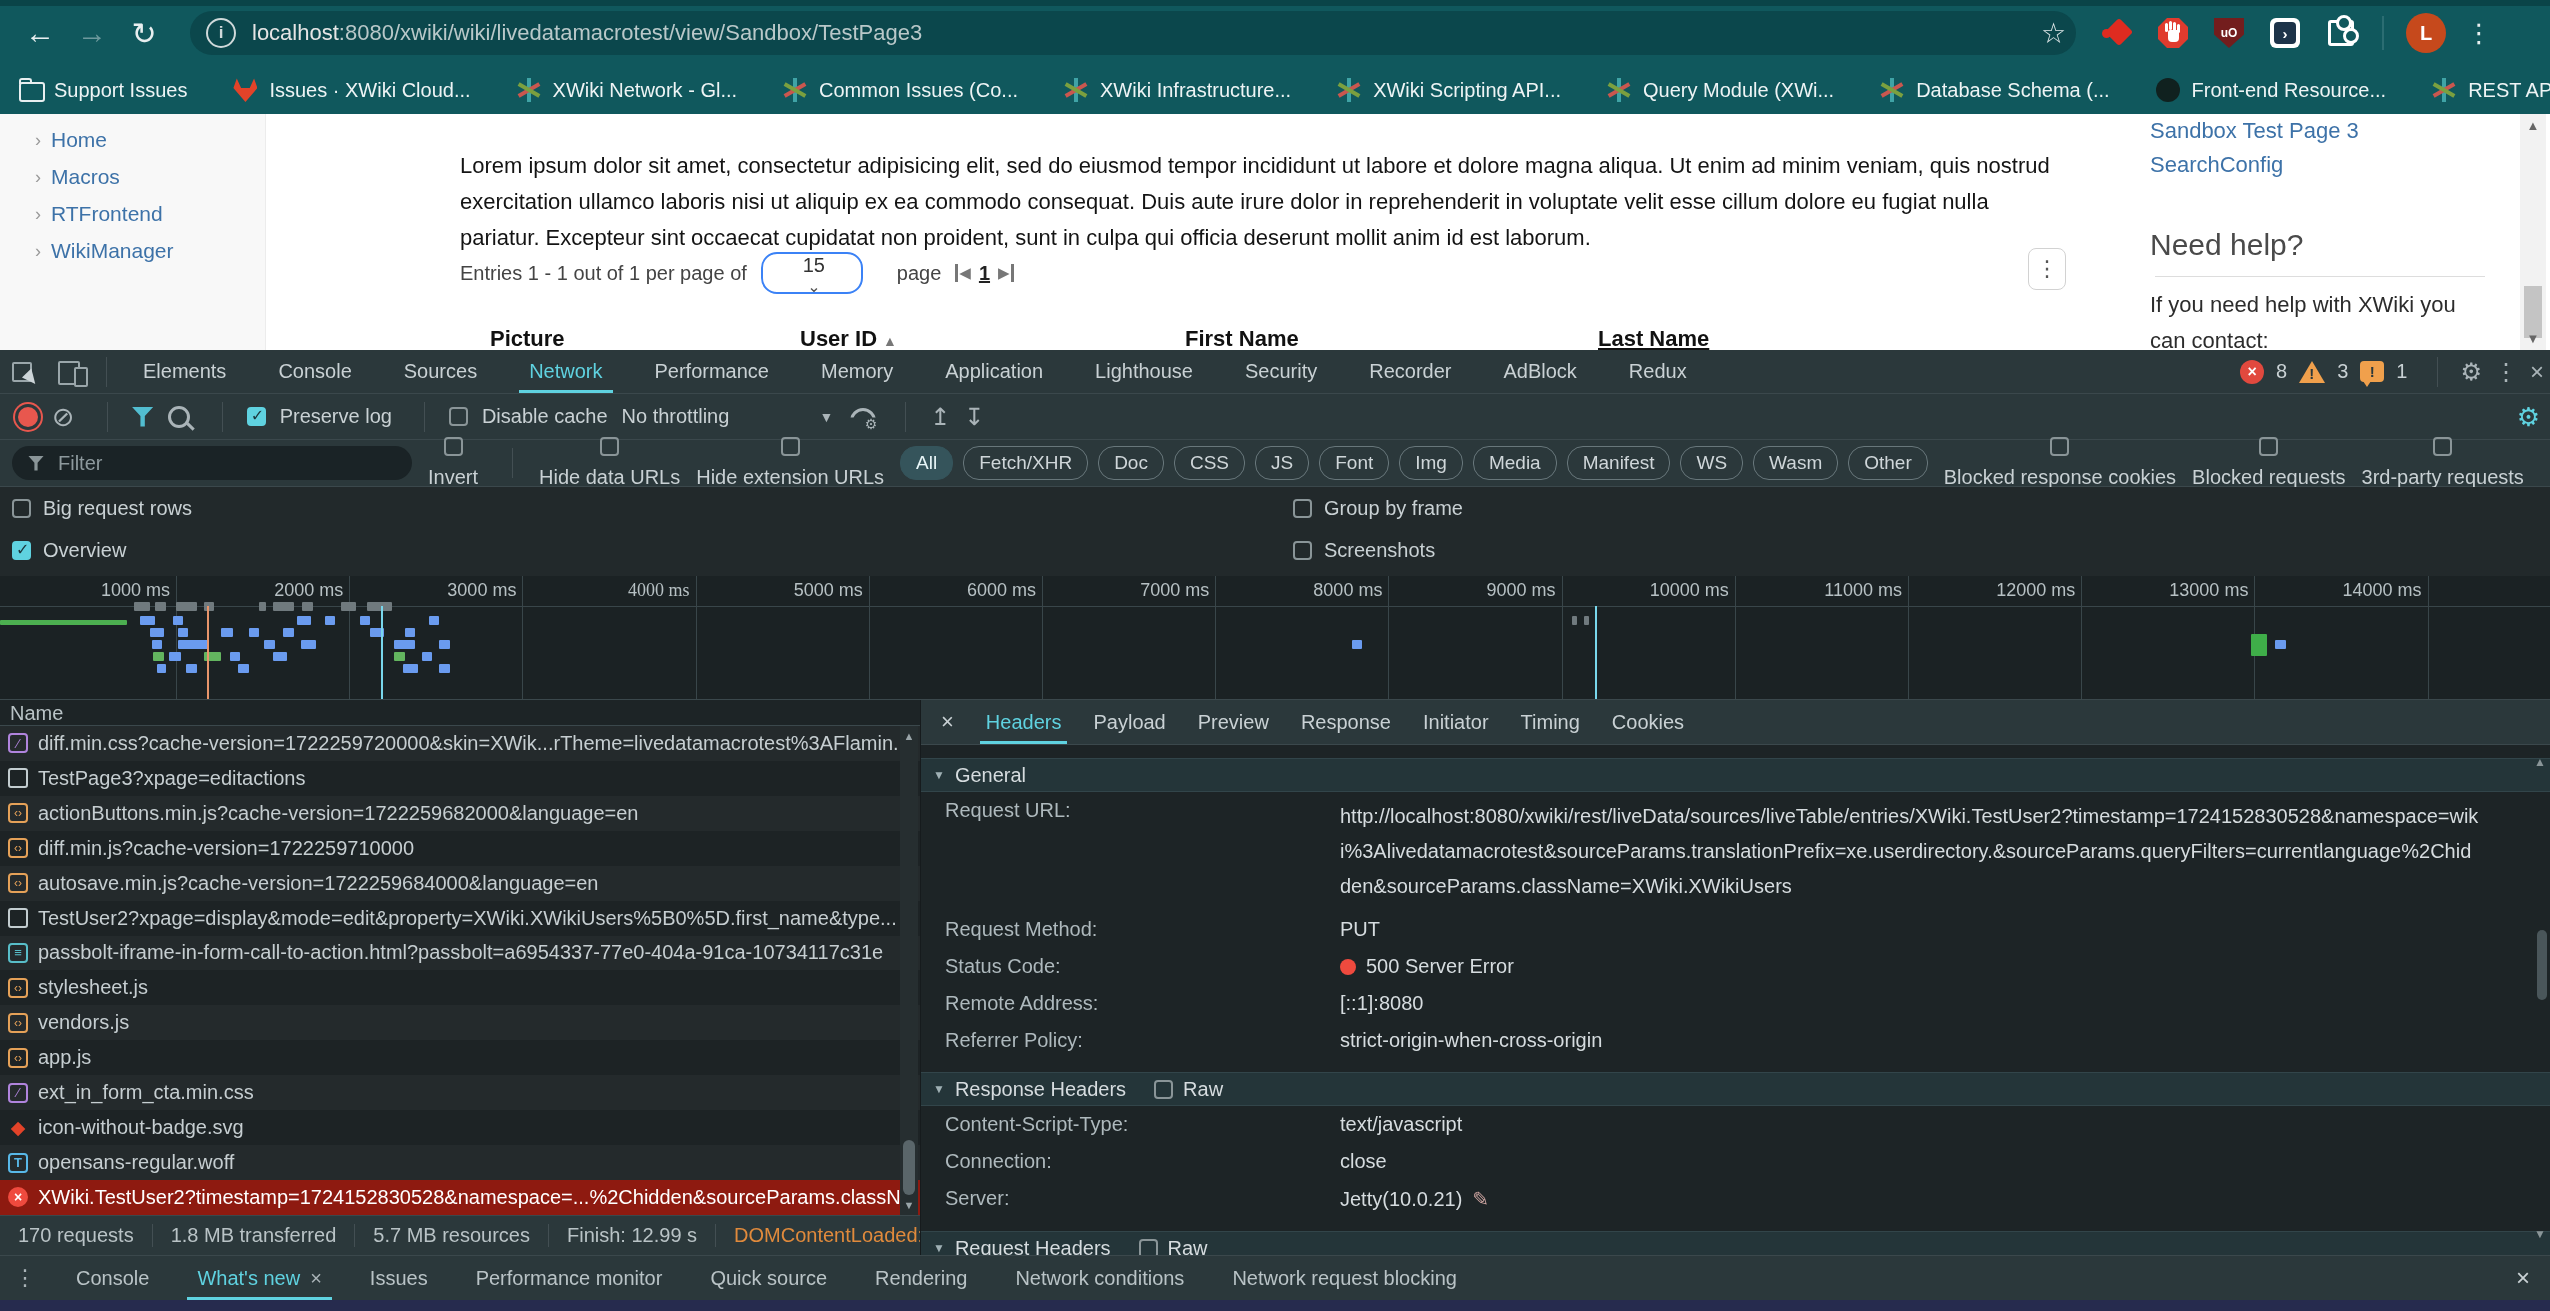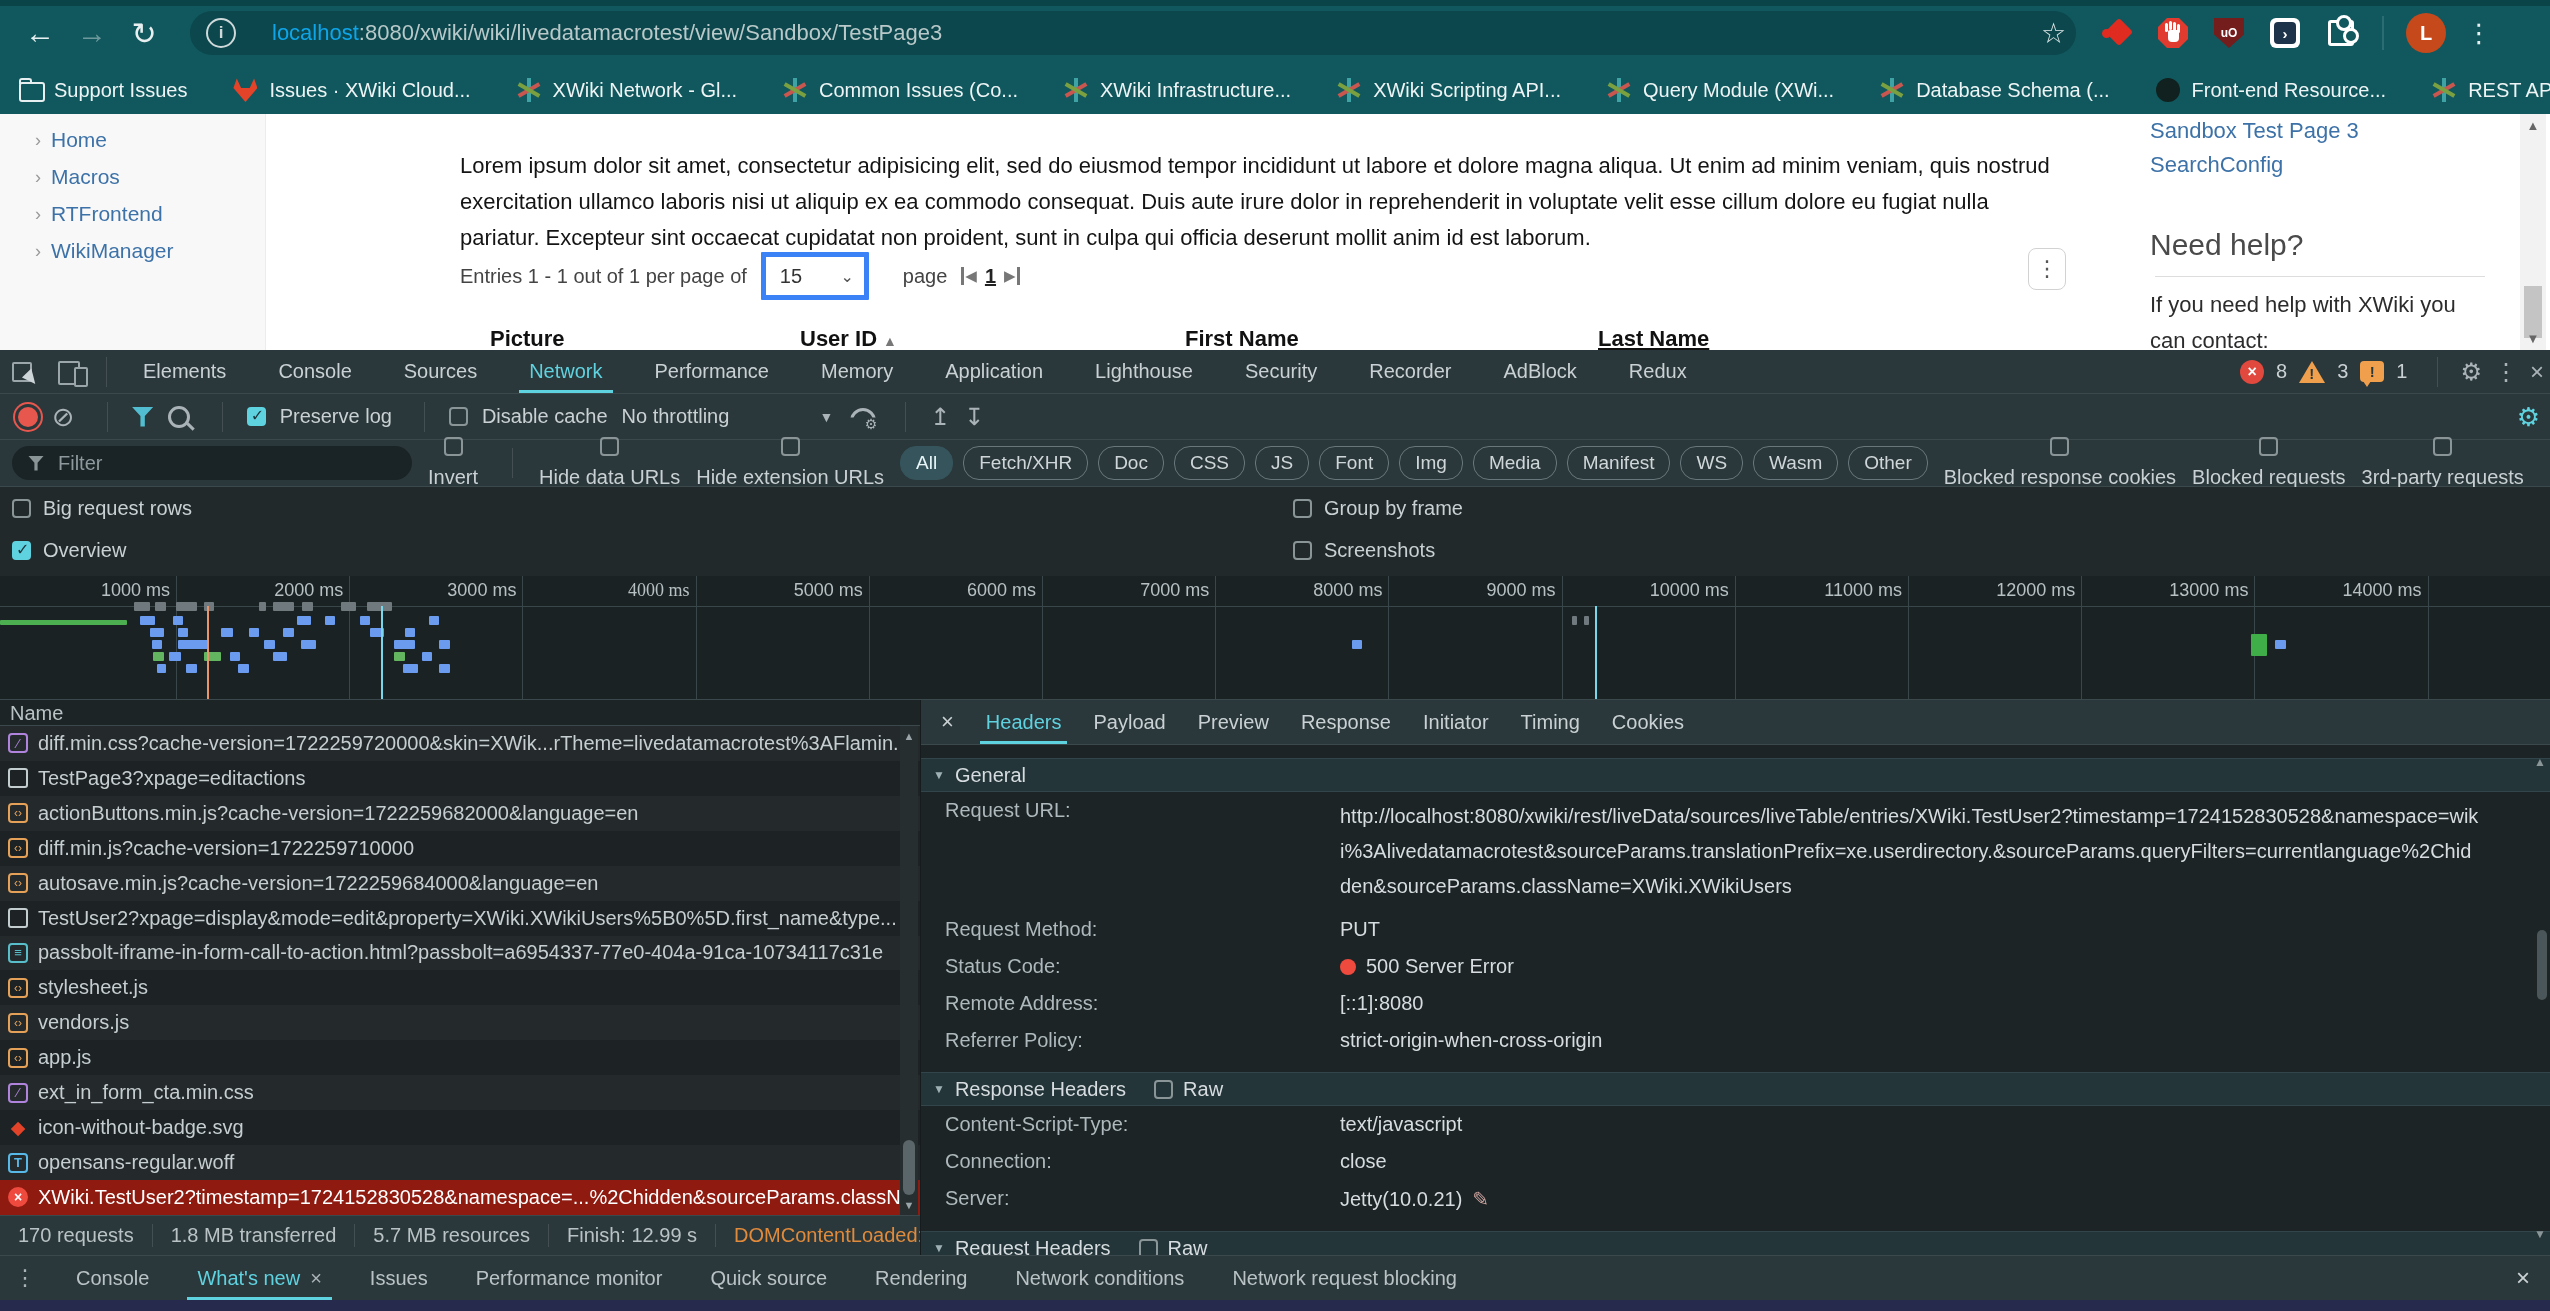--- a/index.html
+++ b/index.html
@@ -9,21 +9,21 @@
 
   
   .chrome-top{position:absolute;left:0;top:0;width:2550px;height:66px;background:#10585d;display:flex;align-items:center;}
   .chrome-top::before{content:"";position:absolute;left:0;top:0;width:100%;height:6px;background:#0a4448;}
   .navbtn{width:52px;height:52px;display:flex;align-items:center;justify-content:center;color:#e8eff0;font-size:30px;flex:none;}
   .navbtn.dim{color:#6d999d;}
   .nav-wrap{display:flex;margin-left:14px;}
   .omnibox{flex:none;display:flex;align-items:center;width:1860px;height:44px;margin-left:20px;background:#0b474c;border-radius:22px;padding:0 10px 0 16px;color:#dfe7e8;}
   .omni-info{width:26px;height:26px;border:2px solid #cfd9da;border-radius:50%;display:flex;align-items:center;justify-content:center;font-size:17px;font-weight:bold;color:#cfd9da;flex:none;margin-right:16px;}
   .omni-url{font-size:22px;white-space:nowrap;overflow:hidden;flex:1;}
-  .omni-url .host{color:#0ea5e9;margin-left:20px;}
+  .omni-url .host{color:#e5e5e5;}
   .omni-url .rest{color:#b9c8c9;}
   .omni-star{font-size:28px;color:#dfe7e8;margin-left:10px;flex:none;}
   .ext-row{display:flex;align-items:center;margin-left:26px;gap:26px;}
   .ext{width:30px;height:30px;position:relative;flex:none;display:flex;align-items:center;justify-content:center;text-align:center;}
   .ext-reddiamond::before{content:"";position:absolute;left:7px;top:4px;width:20px;height:20px;background:#df2b20;transform:rotate(45deg);border-radius:3px;}
   .ext-reddiamond::after{content:"";position:absolute;left:0px;top:11px;width:9px;height:9px;border-radius:50%;background:#df2b20;}
   .ext-adblock{background:#e03b2e;clip-path:polygon(30% 0,70% 0,100% 30%,100% 70%,70% 100%,30% 100%,0 70%,0 30%);}
   .ext-adblock .palm{width:11px;height:12px;background:#fff;border-radius:2px 2px 4px 4px;position:relative;top:3px;}
   .ext-adblock .palm::before{content:"";position:absolute;left:-3px;top:-7px;width:3px;height:9px;background:#fff;border-radius:2px;box-shadow:4px -2px 0 #fff,8px -1px 0 #fff,12px 1px 0 #fff;}
   .ext-ublock{background:#731d1d;clip-path:polygon(0 0,100% 0,100% 55%,50% 100%,0 55%);color:#fff;font-size:12px;font-weight:bold;display:flex;align-items:center;justify-content:center;}
@@ -51,21 +51,21 @@
   .ico-xwiki::after{content:"";position:absolute;left:10px;top:0;width:4px;height:24px;background:#7ba03f;transform:rotate(-60deg);}
   .ico-globe{background:#10211f;border-radius:50%;color:#fff;font-size:16px;font-weight:bold;display:flex;align-items:center;justify-content:center;}
 
   
   .page{position:absolute;left:0;top:114px;width:2550px;height:236px;background:#fff;overflow:hidden;}
   .page-sidebar{position:absolute;left:0;top:0;width:265px;height:236px;background:#f8f8f8;border-right:1px solid #ececec;}
   .ps-item{position:absolute;left:35px;font-size:21px;color:#3d72a8;display:flex;gap:10px;align-items:center;white-space:nowrap;}
   .ps-item .tw{color:#999;font-size:18px;}
   .lorem{position:absolute;left:460px;top:12px;width:1600px;font-size:22px;line-height:36px;color:#141414;}
   .entries-row{position:absolute;left:460px;top:138px;display:flex;align-items:center;font-size:20px;color:#444;}
-  .page-select{margin-left:14px;width:74px;height:38px;border:5px solid #3b82f6;border-radius:1px;display:flex;align-items:center;justify-content:space-between;padding:0 10px 0 14px;color:#333;background:#fff;}
+  .page-select{margin-left:14px;width:74px;height:38px;border:2px solid #3b82f6;border-radius:16px;display:flex;align-items:center;justify-content:space-between;padding:0 10px 0 14px;color:#333;background:#fff;flex-direction:column;}
   .page-select .car{font-size:16px;color:#555;}
   .pageword{margin-left:34px;}
   .pgnav{display:flex;align-items:center;gap:8px;margin-left:14px;color:#666;}
   .pgbtn{font-size:15px;color:#777;}
   .pgbtn.first{border-left:3px solid #777;padding-left:1px;}
   .pgbtn.last{border-right:3px solid #777;padding-right:1px;}
   .pgcur{color:#222;font-weight:bold;text-decoration:underline;font-size:20px;}
   .lt-headers{position:absolute;left:0;top:212px;width:2100px;height:24px;}
   .lt-h{position:absolute;font-size:22px;font-weight:bold;color:#111;white-space:nowrap;}
   .lt-sort{font-size:14px;color:#777;margin-left:6px;}

